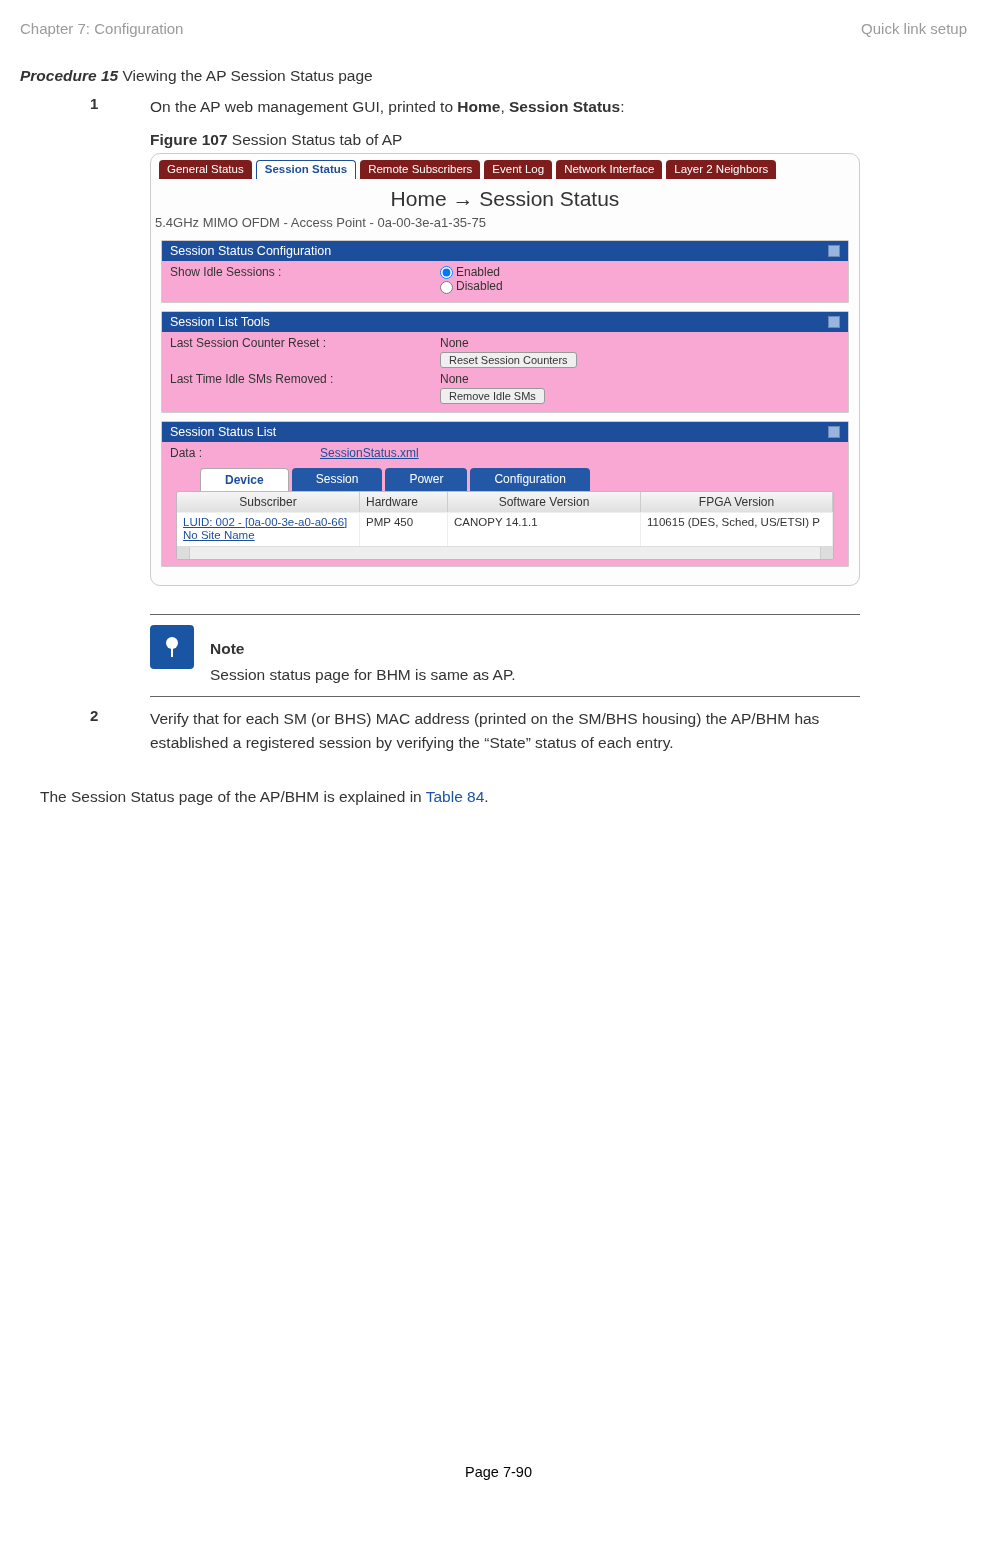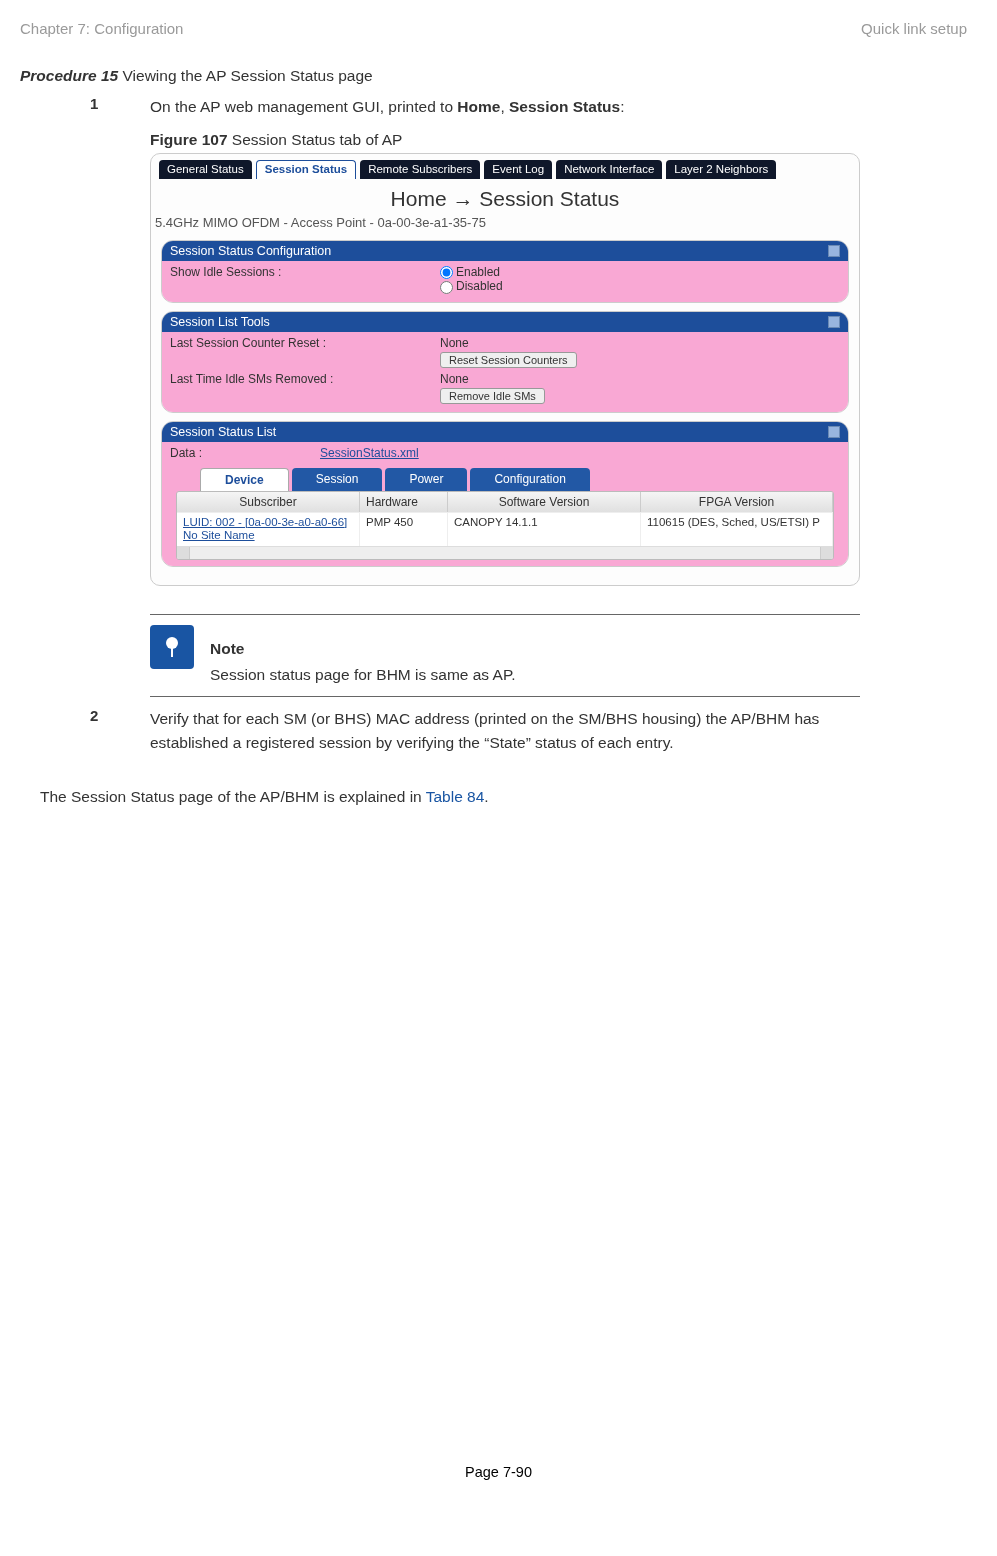--- a/index.html
+++ b/index.html
@@ -59,21 +59,21 @@
     padding: 6px 4px 10px 4px;
     box-sizing: border-box;
   }
   .tab-row {
     display: flex;
     gap: 4px;
     padding: 0 4px;
     margin-bottom: 6px;
   }
   .tab {
-    background: #0f172a;
+    background: #7f1d1d;
     color: #fff;
     font-size: 11.5px;
     padding: 3px 8px;
     border-radius: 4px 4px 0 0;
     white-space: nowrap;
     font-family: Arial, sans-serif;
   }
   .tab.active {
     background: #fff;
     color: #1d4e9b;
@@ -91,21 +91,21 @@
     font-family: Arial, sans-serif;
   }
   .gui-subtitle {
     font-size: 13px;
     color: #555;
     margin-bottom: 10px;
   }
   .panel {
     margin: 8px 6px;
     border: 1px solid #ccc;
-    border-radius: 12px;
+    border-radius: 1px;
     overflow: hidden;
   }
   .panel-head {
     background: #1d4e9b;
     color: #fff;
     font-size: 12.5px;
     padding: 3px 8px;
     display: flex;
     justify-content: space-between;
     align-items: center;

